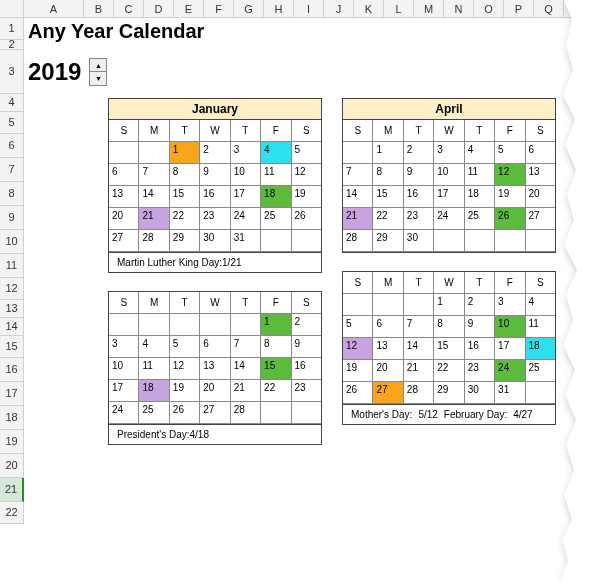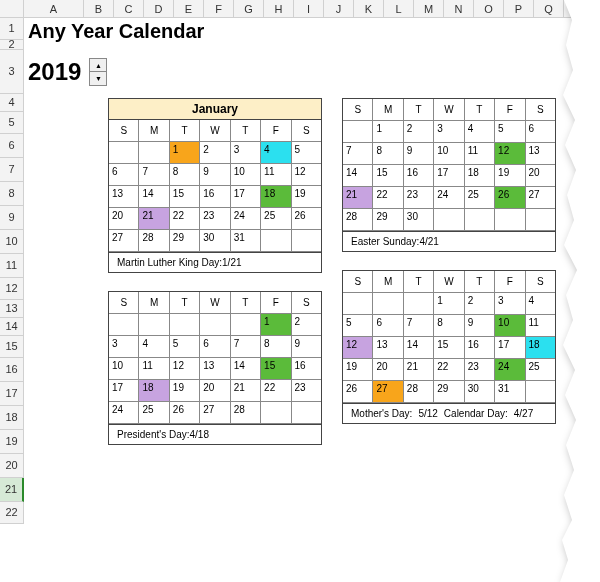--- a/index.html
+++ b/index.html
@@ -329,20 +329,21 @@
               <div class="cell"></div>
             </div>
             <div class="note-row">
               <span>President's Day:</span>
               <span>4/18</span>
             </div>
           </div>
         </div>
         <div class="cal-col">
           <div class="month">
+            <div class="month-title">April</div>
             <div class="dow-row">
               <div class="cell">S</div>
               <div class="cell">M</div>
               <div class="cell">T</div>
               <div class="cell">W</div>
               <div class="cell">T</div>
               <div class="cell">F</div>
               <div class="cell">S</div>
             </div>
             <div class="wk-row">
@@ -383,24 +384,20 @@
             </div>
             <div class="wk-row">
               <div class="cell">28</div>
               <div class="cell">29</div>
               <div class="cell">30</div>
               <div class="cell"></div>
               <div class="cell"></div>
               <div class="cell"></div>
               <div class="cell"></div>
             </div>
-            <div class="note-row">
-              <span>Easter Sunday:</span>
-              <span>4/21</span>
-            </div>
           </div>
           <div class="month">
             <div class="dow-row">
               <div class="cell">S</div>
               <div class="cell">M</div>
               <div class="cell">T</div>
               <div class="cell">W</div>
               <div class="cell">T</div>
               <div class="cell">F</div>
               <div class="cell">S</div>
@@ -446,21 +443,21 @@
               <div class="cell hl-orange">27</div>
               <div class="cell">28</div>
               <div class="cell">29</div>
               <div class="cell">30</div>
               <div class="cell">31</div>
               <div class="cell"></div>
             </div>
             <div class="note-row double">
               <span>Mother's Day:</span>
               <span>5/12</span>
-              <span>Calendar Day:</span>
+              <span>February Day:</span>
               <span>4/27</span>
             </div>
           </div>
         </div>
       </div>
   </div>
 
   <div class="torn-edge shadow-blur">
     <svg viewBox="0 0 40 582" preserveAspectRatio="none">
       <path d="M40,0 L40,582 L0,582 L8,560 L2,540 L12,520 L4,495 L14,470 L6,445 L16,420 L5,395 L15,370 L3,345 L13,320 L6,295 L17,270 L4,245 L14,220 L7,195 L16,170 L5,145 L15,120 L3,95 L13,70 L6,45 L12,20 L4,0 Z" fill="#fff"></path>

